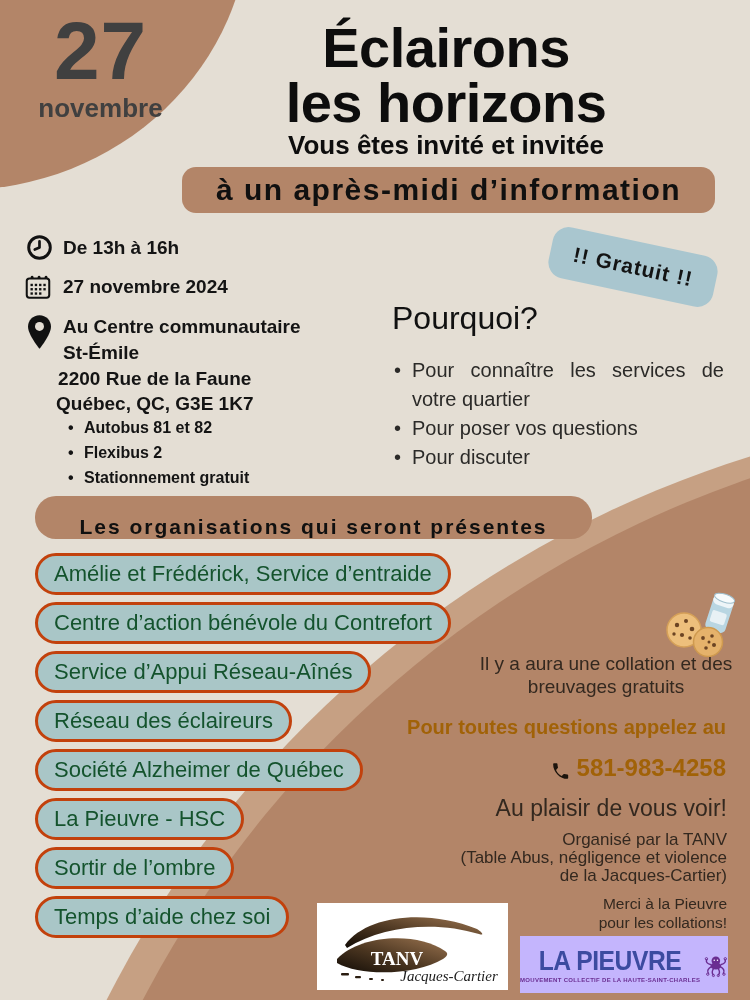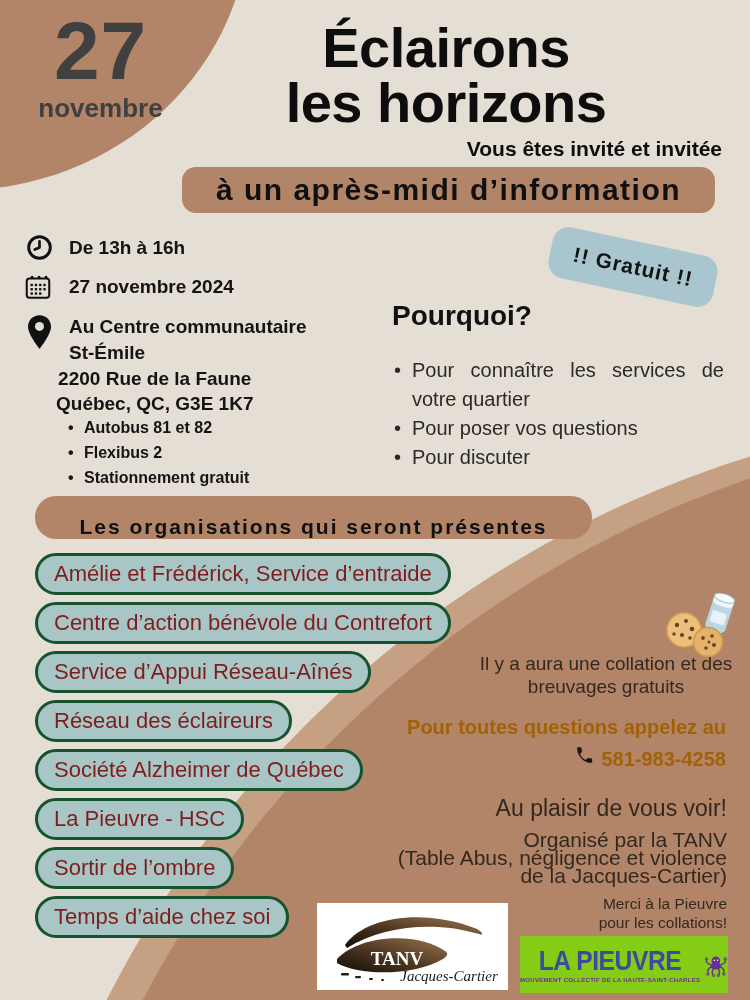--- a/index.html
+++ b/index.html
@@ -20,77 +20,77 @@
   .arc-brown{
     position:absolute;left:20px;top:420px;width:2160px;height:2160px;
     border-radius:50%;background:#b38568;z-index:1;
   }
   
   .date-block{position:absolute;left:28px;top:8px;width:145px;text-align:center;z-index:2;color:#404040;}
   .date-day{font-size:82px;font-weight:800;line-height:86px;letter-spacing:1px;}
   .date-month{font-size:26px;font-weight:700;line-height:28px;}
   .title-block{position:absolute;left:170px;top:20px;width:552px;text-align:center;z-index:2;color:#0d0d0d;}
   .title-line{font-size:56px;font-weight:800;line-height:55px;letter-spacing:-0.5px;}
-  .subtitle{font-size:21px;font-weight:700;margin-top:7px;text-align:right;}
+  .subtitle{font-size:26px;font-weight:700;margin-top:0;}
   .banner-pill{
     position:absolute;left:182px;top:167px;width:533px;height:46px;background:#b38568;
     border-radius:14px;display:flex;align-items:center;justify-content:center;z-index:2;
     font-size:30px;font-weight:700;letter-spacing:1.5px;color:#101010;
   }
   
-  .detail-row{position:absolute;z-index:2;display:flex;align-items:flex-start;gap:16px;
+  .detail-row{position:absolute;z-index:2;display:flex;align-items:flex-start;gap:10px;
     font-size:19px;font-weight:700;color:#141414;line-height:26px;}
   .detail-time{left:26px;top:234px;align-items:center;}
   .detail-date{left:23px;top:272px;align-items:center;}
   .detail-venue{left:26px;top:314px;}
   .detail-address{position:absolute;left:56px;top:366px;z-index:2;font-size:19px;font-weight:700;line-height:25px;color:#141414;text-align:center;}
   .transport-list{position:absolute;left:68px;top:415px;z-index:2;margin:0;padding:0;list-style:none;
     font-size:16px;font-weight:700;color:#141414;line-height:25px;}
   .transport-list li{position:relative;padding-left:16px;}
   .transport-list li::before{content:"•";position:absolute;left:0;}
   
   .gratuit-badge{
     position:absolute;left:549px;top:241px;width:168px;height:52px;background:#a9c6cf;
     border-radius:16px;transform:rotate(12deg);display:flex;align-items:center;justify-content:center;
     z-index:2;font-size:21px;font-weight:700;letter-spacing:1px;color:#131313;
   }
   
-  .pourquoi-heading{position:absolute;left:392px;top:300px;z-index:2;font-size:28px;font-weight:700;color:#111;}
+  .pourquoi-heading{position:absolute;left:392px;top:300px;z-index:2;font-size:32px;font-weight:400;color:#111;}
   .pourquoi-list{position:absolute;left:392px;top:356px;width:332px;z-index:2;margin:0;padding:0;list-style:none;
     font-size:20px;color:#2b2a28;line-height:29px;}
   .pourquoi-list li{position:relative;padding-left:20px;}
   .pourquoi-list li::before{content:"•";position:absolute;left:2px;}
   .pourquoi-list li.justify{text-align:justify;}
   
   .org-banner{
     position:absolute;left:35px;top:496px;width:557px;height:43px;background:#b38568;border-radius:21px;
     display:flex;align-items:flex-end;justify-content:center;z-index:2;
     font-size:21px;font-weight:700;letter-spacing:2px;color:#101010;
   }
   .pill-list{position:absolute;left:35px;top:553px;z-index:2;display:flex;flex-direction:column;gap:7px;align-items:flex-start;}
   .pill{
-    height:42px;box-sizing:border-box;padding:0 16px;background:#a9c6c7;border:3px solid #14532d;
-    border-radius:21px;display:flex;align-items:center;font-size:22px;color:#7f1d1d;white-space:nowrap;
+    height:42px;box-sizing:border-box;padding:0 16px;background:#a9c6c7;border:3px solid #c2410c;
+    border-radius:21px;display:flex;align-items:center;font-size:22px;color:#14532d;white-space:nowrap;
   }
   
   .cookies-illustration{position:absolute;left:662px;top:588px;z-index:2;}
   .collation-block{position:absolute;left:470px;top:652px;width:272px;z-index:2;text-align:center;
     font-size:19px;color:#33281f;line-height:23px;white-space:nowrap;}
   .questions-block{position:absolute;right:24px;top:714px;z-index:2;text-align:right;
     font-size:20px;font-weight:700;color:#a16207;line-height:26px;white-space:nowrap;}
-  .phone-line{font-size:20px;margin-top:6px;display:flex;align-items:flex-start;justify-content:flex-end;gap:7px;}
+  .phone-line{font-size:24px;margin-top:15px;display:flex;align-items:flex-end;justify-content:flex-end;gap:7px;}
   .closing-line{position:absolute;right:23px;top:795px;z-index:2;font-size:23px;color:#33281f;white-space:nowrap;}
   .organizer-block{position:absolute;right:23px;top:831px;z-index:2;text-align:right;
-    font-size:21px;color:#33281f;line-height:18px;white-space:nowrap;}
+    font-size:17px;color:#33281f;line-height:18px;white-space:nowrap;}
   .thanks-block{position:absolute;right:23px;top:894px;z-index:2;text-align:right;
     font-size:15.5px;color:#33281f;line-height:19px;white-space:nowrap;}
   
   .tanv-logo{position:absolute;left:317px;top:903px;width:191px;height:87px;background:#ffffff;z-index:3;}
   .pieuvre-logo{
-    position:absolute;left:520px;top:936px;width:208px;height:57px;background:#84cc16;z-index:3;
+    position:absolute;left:520px;top:936px;width:208px;height:57px;background:#c4b5fd;z-index:3;
     display:flex;align-items:center;justify-content:center;gap:4px;
   }
   .pieuvre-text{display:flex;flex-direction:column;align-items:center;}
   .pieuvre-title{font-size:28px;font-weight:800;color:#3c4ba0;letter-spacing:-0.5px;
     transform:scaleX(0.88);transform-origin:center;line-height:28px;white-space:nowrap;}
   .pieuvre-sub{font-size:6px;font-weight:700;color:#6a2d91;letter-spacing:0.3px;margin-top:2px;white-space:nowrap;}
   .icon{flex:0 0 auto;display:block;}
 </style>
 </head>
 <body>

